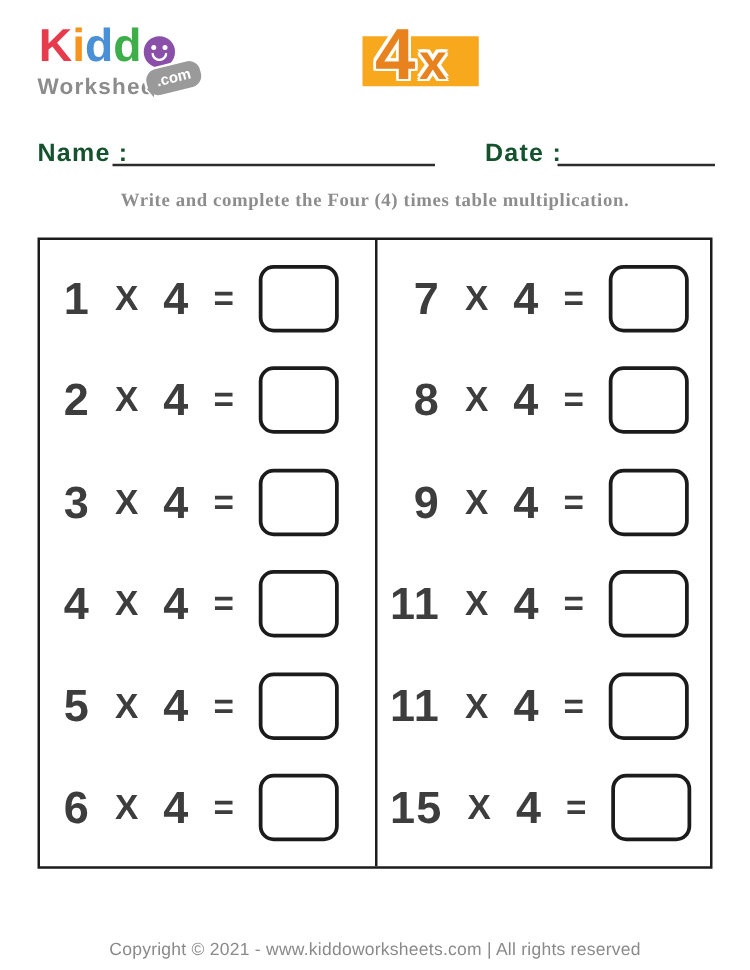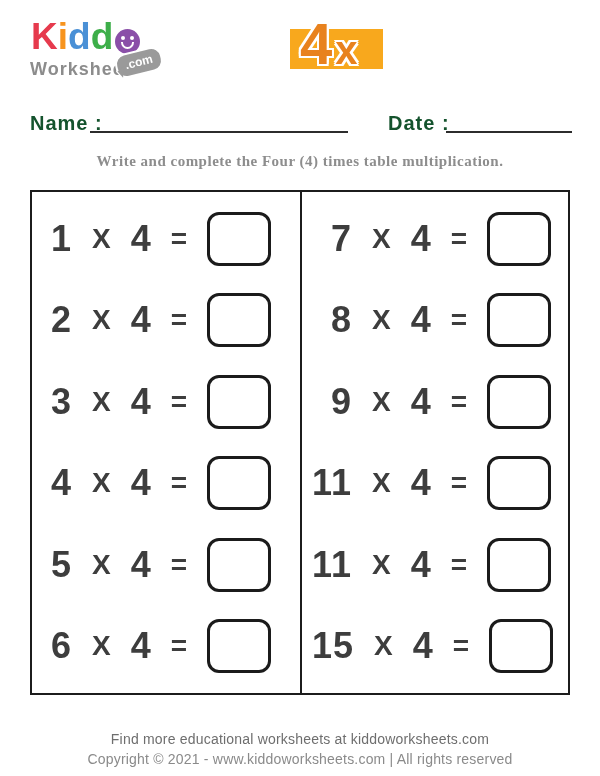--- a/index.html
+++ b/index.html
@@ -259,16 +259,15 @@
         <span class="num-a">15</span>
         <span class="sym">X</span>
         <span class="num-b">4</span>
         <span class="sym">=</span>
         <span class="answer-box"></span>
       </div>
     </div>
 
   </div>
 
-  <div class="footer-1">Find more educational worksheets at kiddoworksheets.com</div>
   <div class="footer-2">Copyright © 2021 - www.kiddoworksheets.com  |  All rights reserved</div>
 
 </div>
 
 </body></html>

